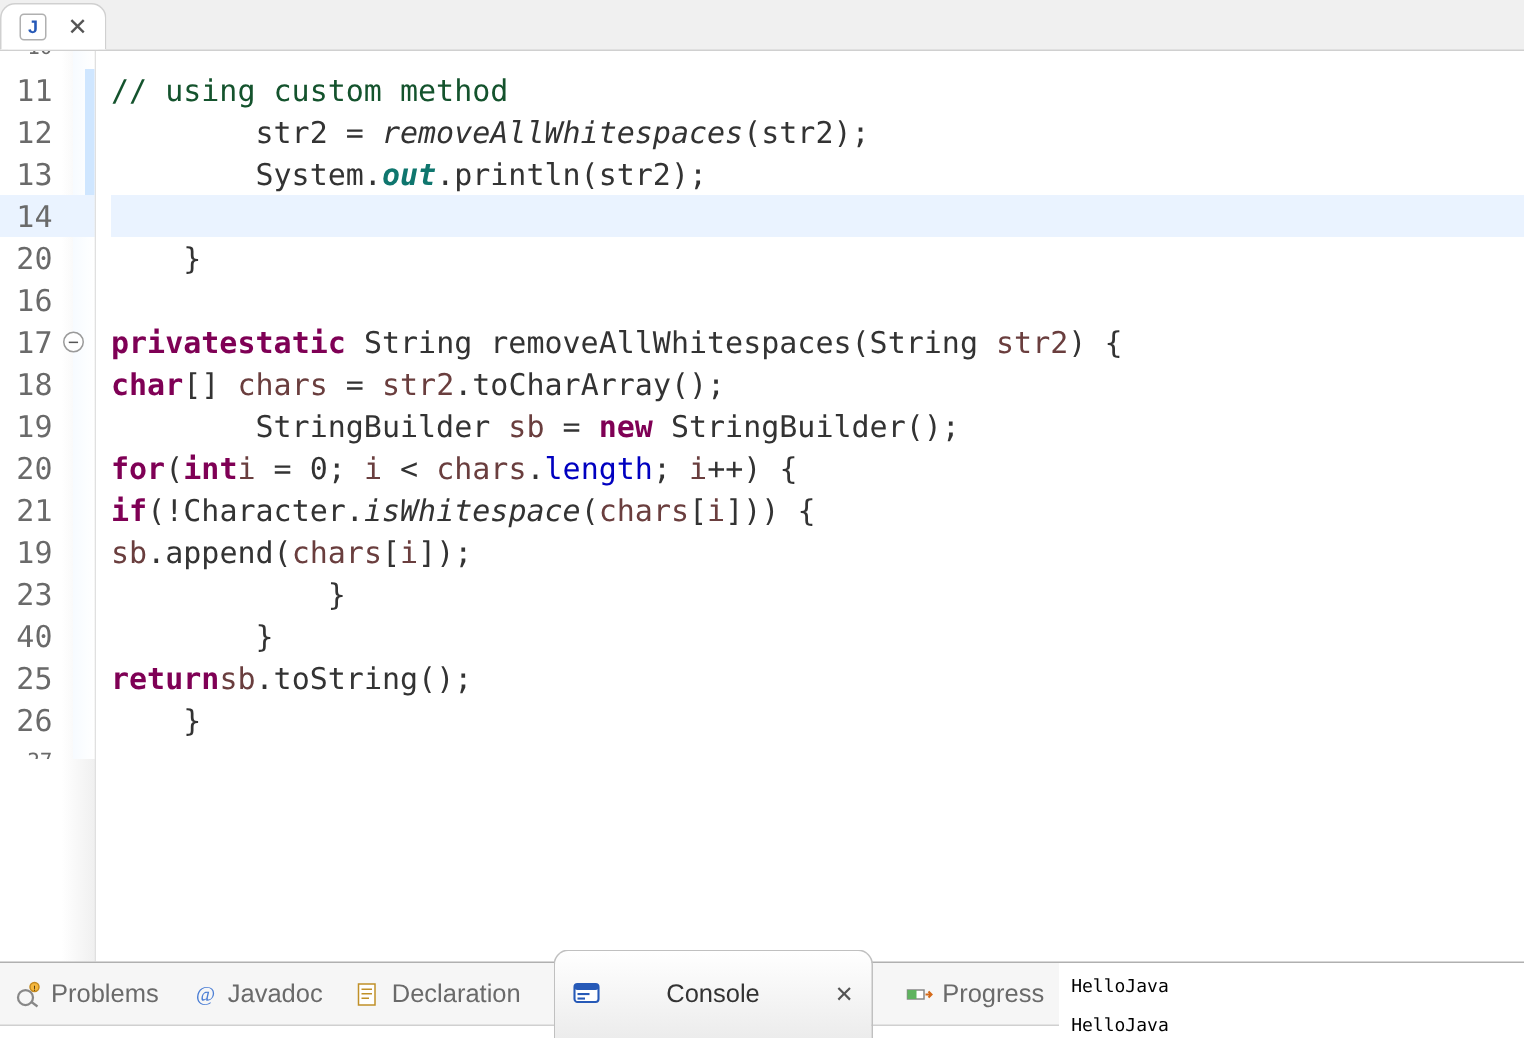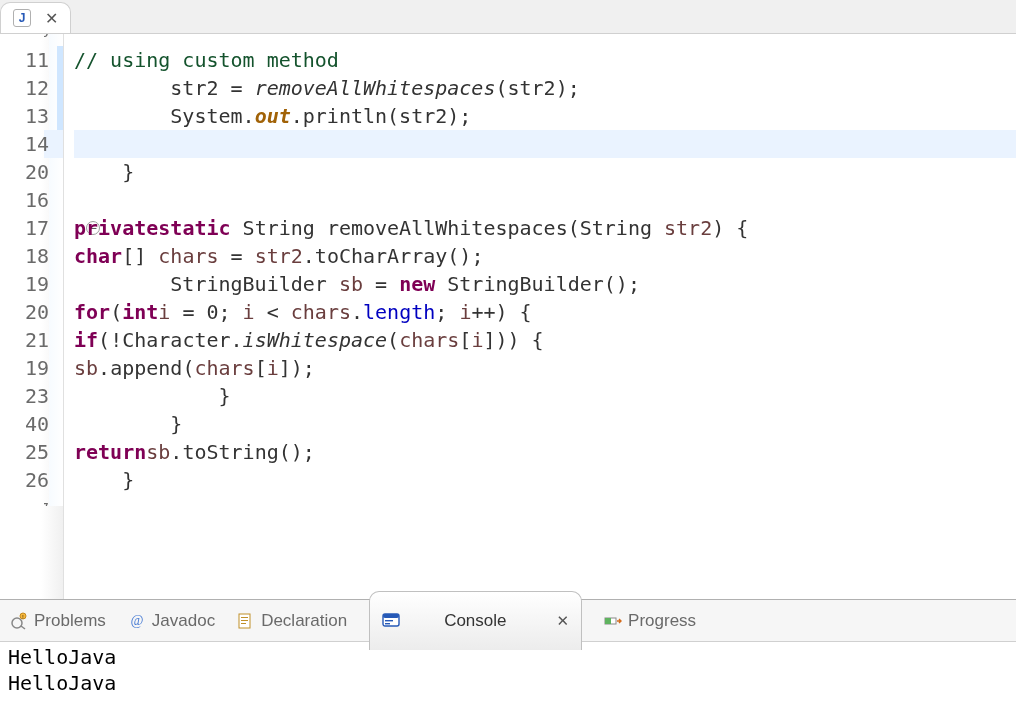--- a/index.html
+++ b/index.html
@@ -68,54 +68,53 @@
     background: linear-gradient(to right, #fff 0, #fff 65%, #f0f0f0 100%);
     border-right: 1px solid #e0e0e0;
     width: 64px;
     color: #6a6a6a;
   }
   .gutter .ln {
     height: 28px;
     display: flex;
     align-items: center;
     justify-content: flex-end;
-    padding-right: 14px;
+    padding-right: 28px;
     position: relative;
     background: linear-gradient(to left, #fff 0, #f7fbff 14px, transparent 14px);
-    margin-left: 44px;
   }
   .gutter .hl { background: linear-gradient(to left, #eaf3ff 0, #eaf3ff 100%); }
   .gutter .diffband { background: linear-gradient(to left, #cfe6ff 0, #cfe6ff 6px, transparent 6px), linear-gradient(to left, #fff 0, #f7fbff 14px, transparent 14px); }
   .fold {
     position: absolute;
     left: 42px;
     width: 14px; height: 14px;
     border: 1px solid #9a9a9a;
     background: #fff;
     font-size: 12px;
     line-height: 12px;
     text-align: center;
     color: #555;
     border-radius: 50%;
   }
   .codearea { flex: 1; padding-left: 10px; white-space: pre; overflow-x: hidden; position: relative; }
   .codeline { height: 28px; display:flex; align-items:center; }
   .codeline.current { background: #eaf3ff; }
   .tok-kw { color: #7f0055; font-weight: bold; }
   .tok-cm { color: #14532d; }
-  .tok-fld { color: #a16207; font-style: italic; font-weight: bold; }
+  .tok-fld { color: #0f766e; font-style: italic; font-weight: bold; }
   .tok-fldname { color: #0000c0; }
   .tok-call-i { font-style: italic; }
   .tok-var2 { color: #6a3e3e; }
 
   
   .views {
     border-top: 1px solid #b0b0b0;
     display: flex;
-    flex-direction: column;
+    flex-direction: row;
   }
   .view-tabs {
     display: flex;
     gap: 22px;
     align-items: center;
     padding: 4px 10px;
     height: 42px;
     background: #f6f6f6;
     border-bottom: 1px solid #d0d0d0;
     font-size: 17px;
@@ -134,21 +133,21 @@
     gap: 44px;
   }
   .view-icon { width: 18px; height: 18px; display:inline-flex; align-items:center; justify-content:center; }
   .status-line {
     padding: 4px 8px;
     font-size: 17px;
     color: #444;
   }
   .console-output {
     font-family: Menlo, Monaco, "DejaVu Sans Mono", monospace;
-    font-size: 20px;
+    font-size: 12px;
     padding: 2px 8px 8px;
     line-height: 26px;
     color: #000;
   }
 </style>
 </head>
 <body>
 
 <div class="window">
 

